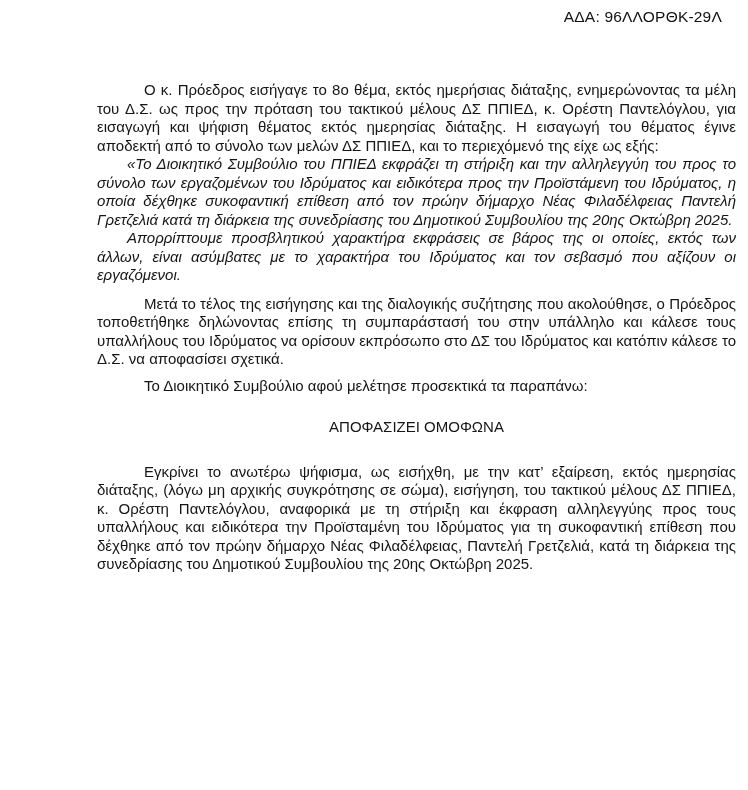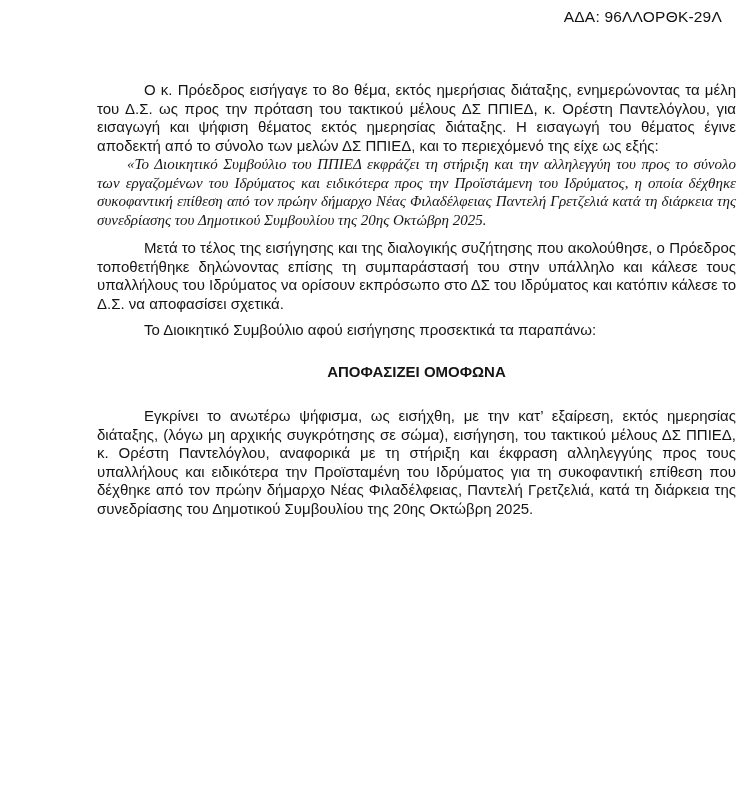--- a/index.html
+++ b/index.html
@@ -42,60 +42,60 @@
   p {
     margin: 0;
     padding: 0;
   }
   .para {
     text-indent: 47px;
   }
   .quote {
     font-style: italic;
     text-indent: 30px;
-    font-family: Liberation Serif, serif;
   }
   .para-after-quote {
     margin-top: 10px;
     text-indent: 47px;
   }
   .lead-in {
     margin-top: 8px;
     text-indent: 47px;
     text-align: left;
   }
   .decision-heading {
     margin-top: 23px;
     text-align: center;
-    font-weight: bold;
+    font-weight: normal;
     text-indent: 0;
   }
   .decision-body {
     margin-top: 26px;
     text-indent: 47px;
   }
 </style>
 </head>
 <body>
 
 <div class="page">
 
   <div class="ada-line">ΑΔΑ: 96ΛΛΟΡΘΚ-29Λ</div>
 
   <div class="content">
 
     <p class="para">Ο κ. Πρόεδρος εισήγαγε το 8ο θέμα, εκτός ημερήσιας διάταξης, ενημερώνοντας τα μέλη του Δ.Σ. ως προς την πρόταση του τακτικού μέλους ΔΣ ΠΠΙΕΔ, κ. Ορέστη Παντελόγλου, για εισαγωγή και ψήφιση θέματος εκτός ημερησίας διάταξης. Η εισαγωγή του θέματος έγινε αποδεκτή από το σύνολο των μελών ΔΣ ΠΠΙΕΔ, και το περιεχόμενό της είχε ως εξής:</p>
 
     <p class="quote">«Το Διοικητικό Συμβούλιο του ΠΠΙΕΔ εκφράζει τη στήριξη και την αλληλεγγύη του προς το σύνολο των εργαζομένων του Ιδρύματος και ειδικότερα προς την Προϊστάμενη του Ιδρύματος, η οποία δέχθηκε συκοφαντική επίθεση από τον πρώην δήμαρχο Νέας Φιλαδέλφειας Παντελή Γρετζελιά κατά τη διάρκεια της συνεδρίασης του Δημοτικού Συμβουλίου της 20ης Οκτώβρη 2025.</p>
 
+    <p class="quote">Απορρίπτουμε προσβλητικού χαρακτήρα εκφράσεις σε βάρος της οι οποίες, εκτός των άλλων, είναι ασύμβατες με το χαρακτήρα του Ιδρύματος και τον σεβασμό που αξίζουν οι εργαζόμενοι.</p>
 
 
 
     <p class="para-after-quote">Μετά το τέλος της εισήγησης και της διαλογικής συζήτησης που ακολούθησε, ο Πρόεδρος τοποθετήθηκε δηλώνοντας επίσης τη συμπαράστασή του στην υπάλληλο και κάλεσε τους υπαλλήλους του Ιδρύματος να ορίσουν εκπρόσωπο στο ΔΣ του Ιδρύματος και κατόπιν κάλεσε το Δ.Σ. να αποφασίσει σχετικά.</p>
 
-    <p class="lead-in">Το Διοικητικό Συμβούλιο αφού εισήγησης προσεκτικά  τα παραπάνω:</p>
+    <p class="lead-in">Το Διοικητικό Συμβούλιο αφού μελέτησε προσεκτικά  τα παραπάνω:</p>
 
     <p class="decision-heading">ΑΠΟΦΑΣΙΖΕΙ ΟΜΟΦΩΝΑ</p>
 
     <p class="decision-body">Εγκρίνει το ανωτέρω ψήφισμα, ως εισήχθη, με την κατ’ εξαίρεση, εκτός ημερησίας διάταξης, (λόγω μη αρχικής συγκρότησης σε σώμα), εισήγηση, του τακτικού μέλους ΔΣ ΠΠΙΕΔ, κ. Ορέστη Παντελόγλου, αναφορικά με τη στήριξη και έκφραση αλληλεγγύης προς τους υπαλλήλους και ειδικότερα την Προϊσταμένη του Ιδρύματος για τη συκοφαντική επίθεση που δέχθηκε από τον πρώην δήμαρχο Νέας Φιλαδέλφειας, Παντελή Γρετζελιά, κατά τη διάρκεια της συνεδρίασης του Δημοτικού Συμβουλίου της 20ης Οκτώβρη 2025.</p>
 
   </div>
 </div>
 
 </body></html>

